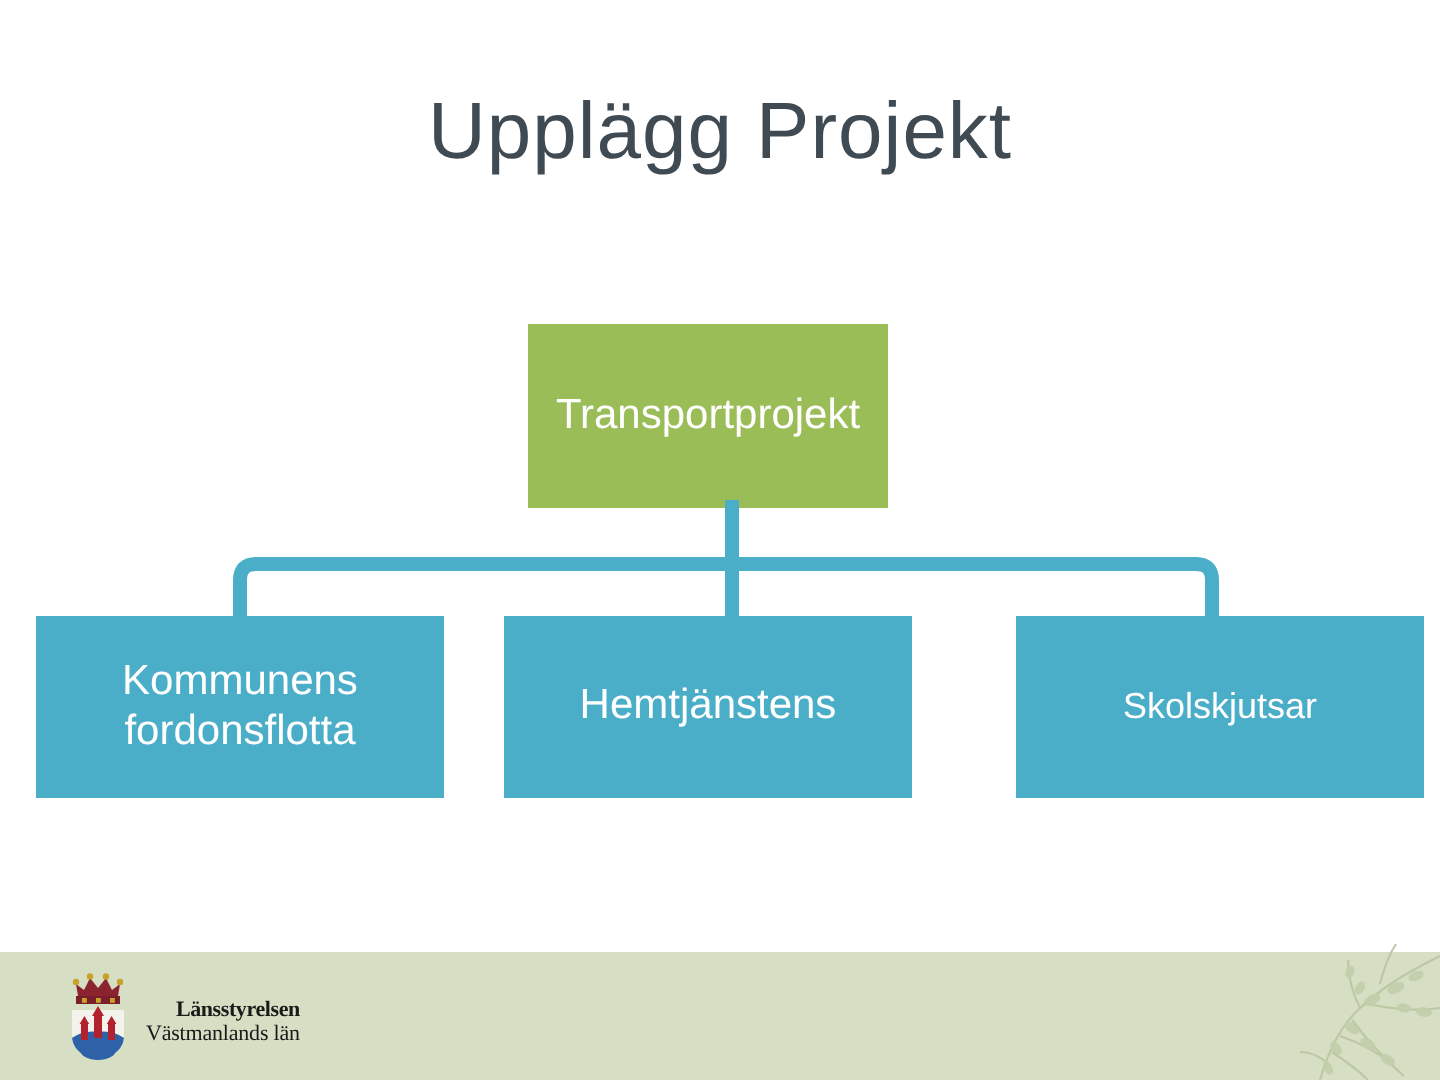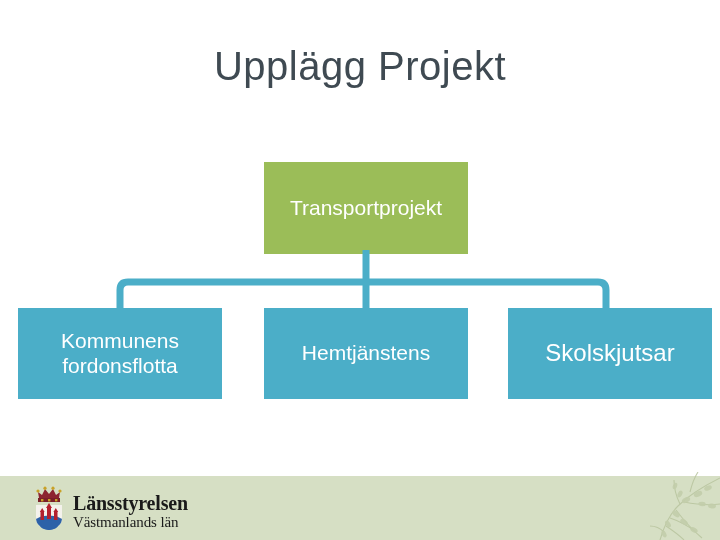--- a/index.html
+++ b/index.html
@@ -53,36 +53,36 @@
     text-align: center;
     color: #ffffff;
     box-sizing: border-box;
     padding: 4px 8px;
     line-height: 1.18;
   }
 
   .node-root {
     left: 264px;
     top: 162px;
-    width: 204px;
+    width: 180px;
     height: 92px;
     background: #9BBD58;
     font-size: 21px;
   }
 
   .node-child {
     top: 308px;
     width: 204px;
     height: 91px;
     background: #4BAEC8;
     font-size: 21px;
   }
   .node-child-1 { left: 18px; }
-  .node-child-2 { left: 264px; }
-  .node-child-3 { left: 508px; font-size: 24px; }
+  .node-child-2 { left: 252px; }
+  .node-child-3 { left: 508px; font-size: 18px; }
 
   
   .connector-svg {
     position: absolute;
     left: 0;
     top: 250px;
     width: 720px;
     height: 62px;
     overflow: visible;
   }
@@ -113,30 +113,31 @@
     flex: 0 0 34px;
   }
   .logo-text {
     display: flex;
     flex-direction: column;
     justify-content: center;
     padding-top: 8px;
   }
   .logo-name {
     font-family: "Liberation Serif", serif;
-    font-size: 20px;
+    font-size: 11px;
     font-weight: 700;
     color: #1A1A1A;
     line-height: 1;
     letter-spacing: -0.2px;
     white-space: nowrap;
+    text-align: right;
   }
   .logo-sub {
     font-family: "Liberation Serif", serif;
-    font-size: 15px;
+    font-size: 11px;
     font-weight: 400;
     color: #1A1A1A;
     line-height: 1.25;
     letter-spacing: -0.1px;
     white-space: nowrap;
   }
 
   .footer-ornament {
     position: absolute;
     right: 0px;

